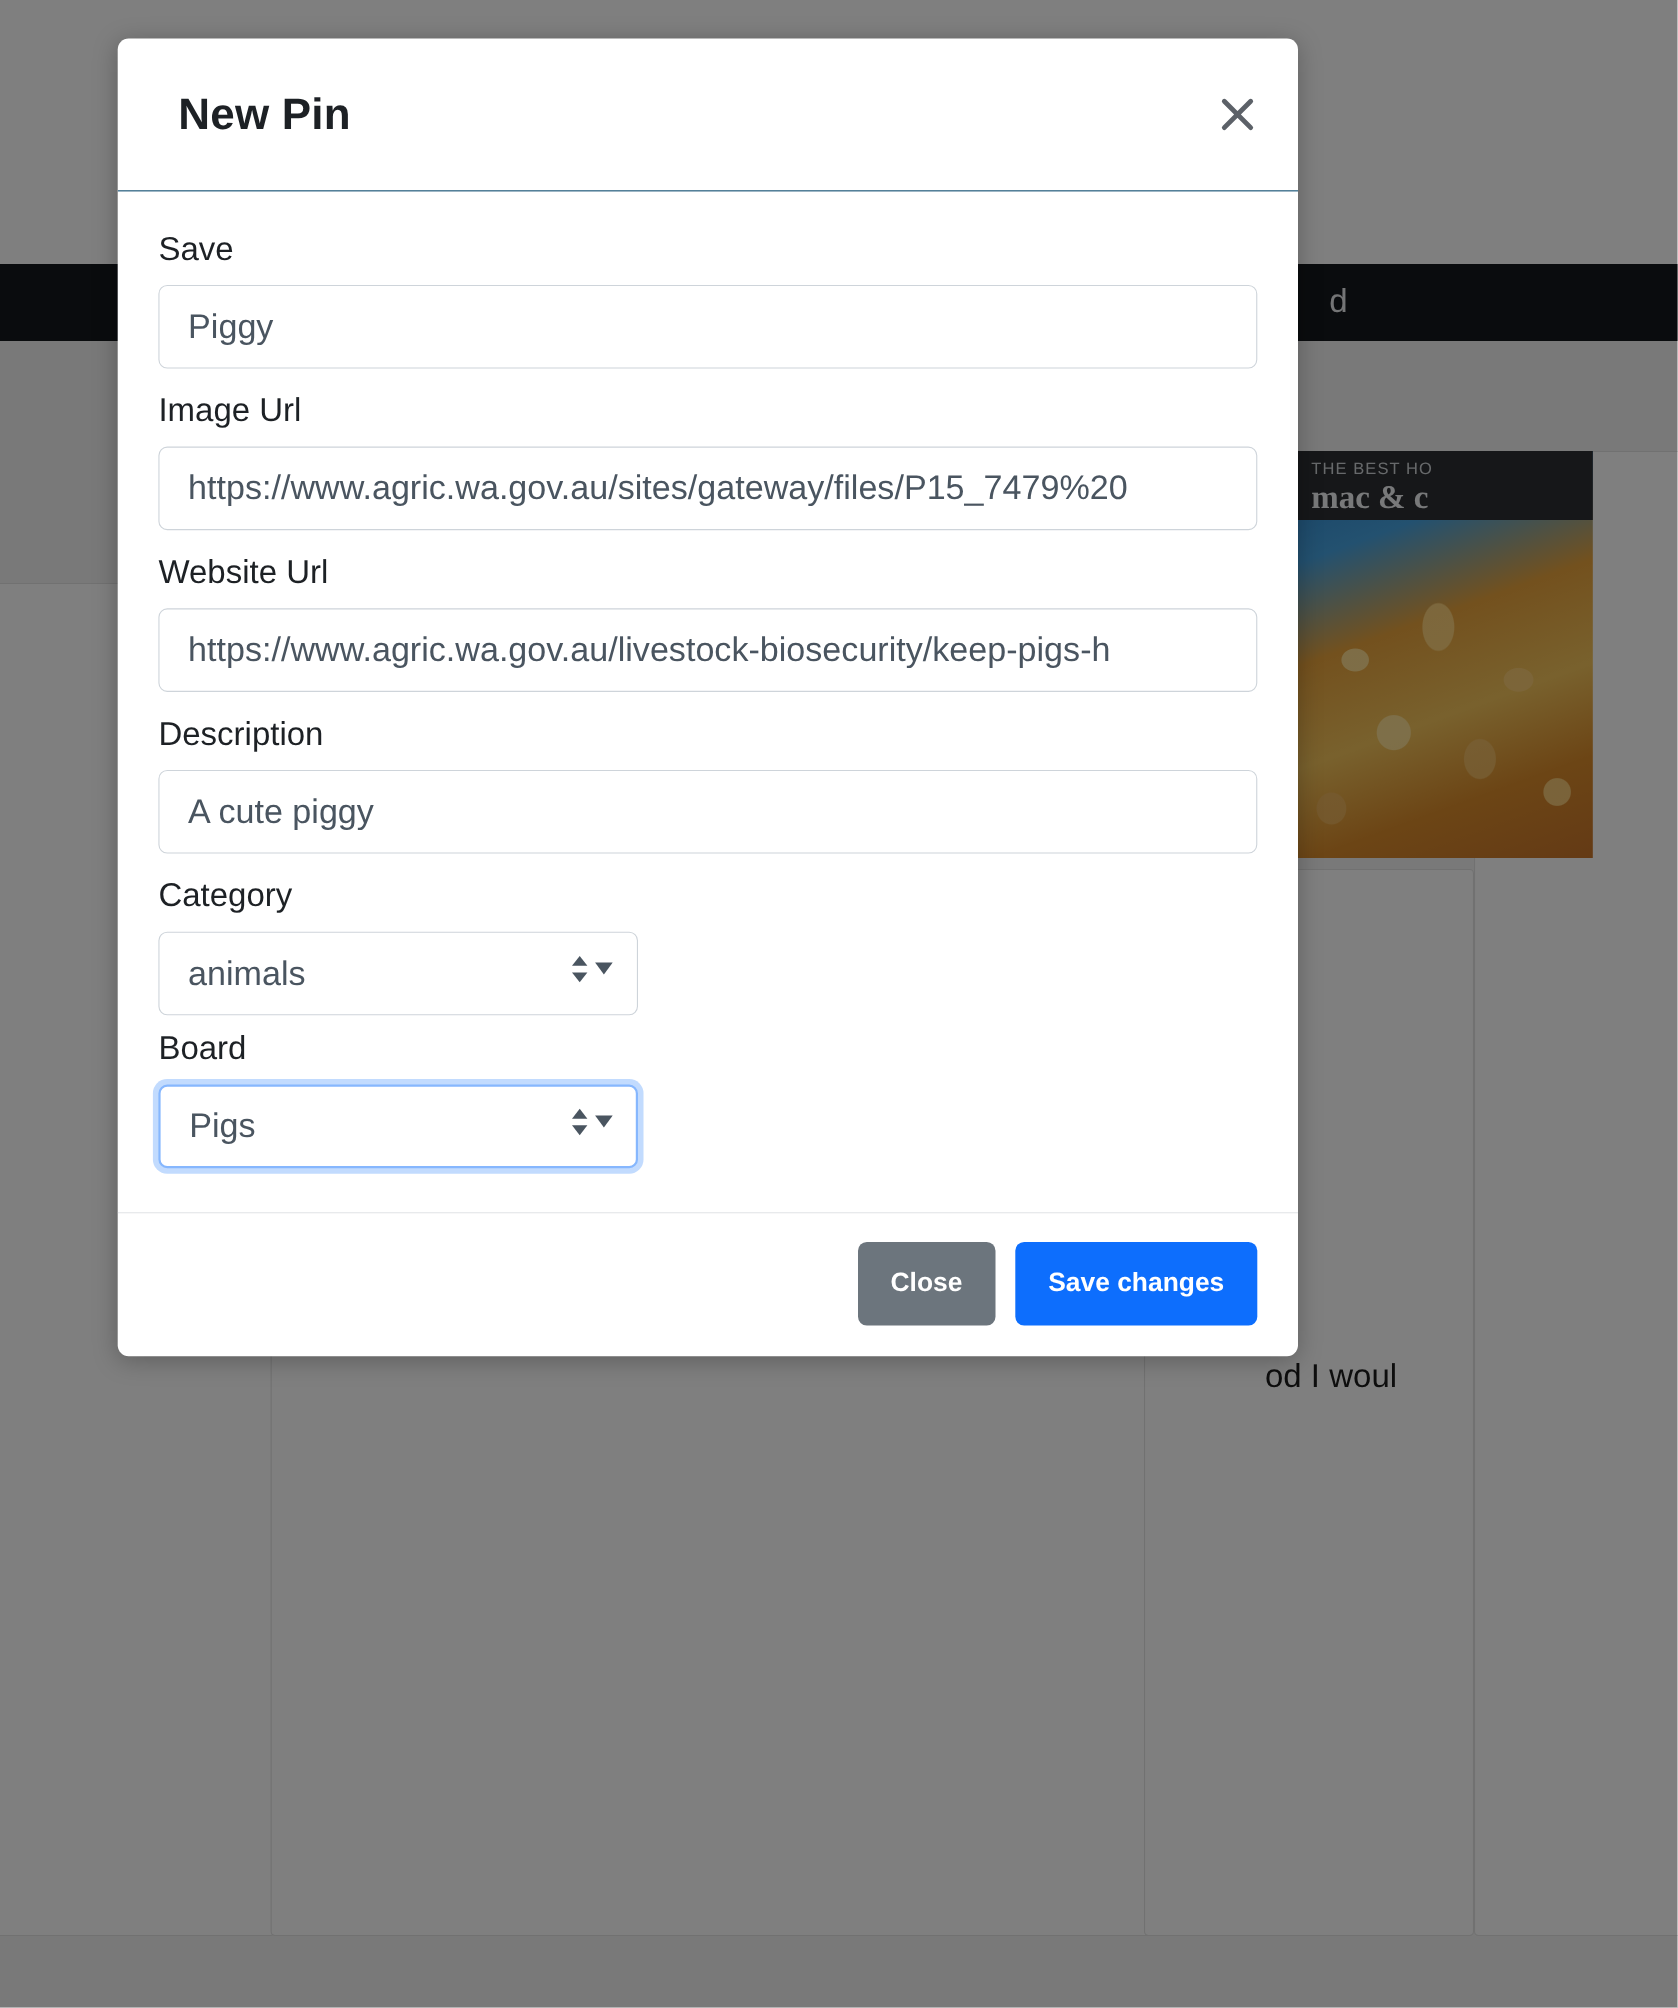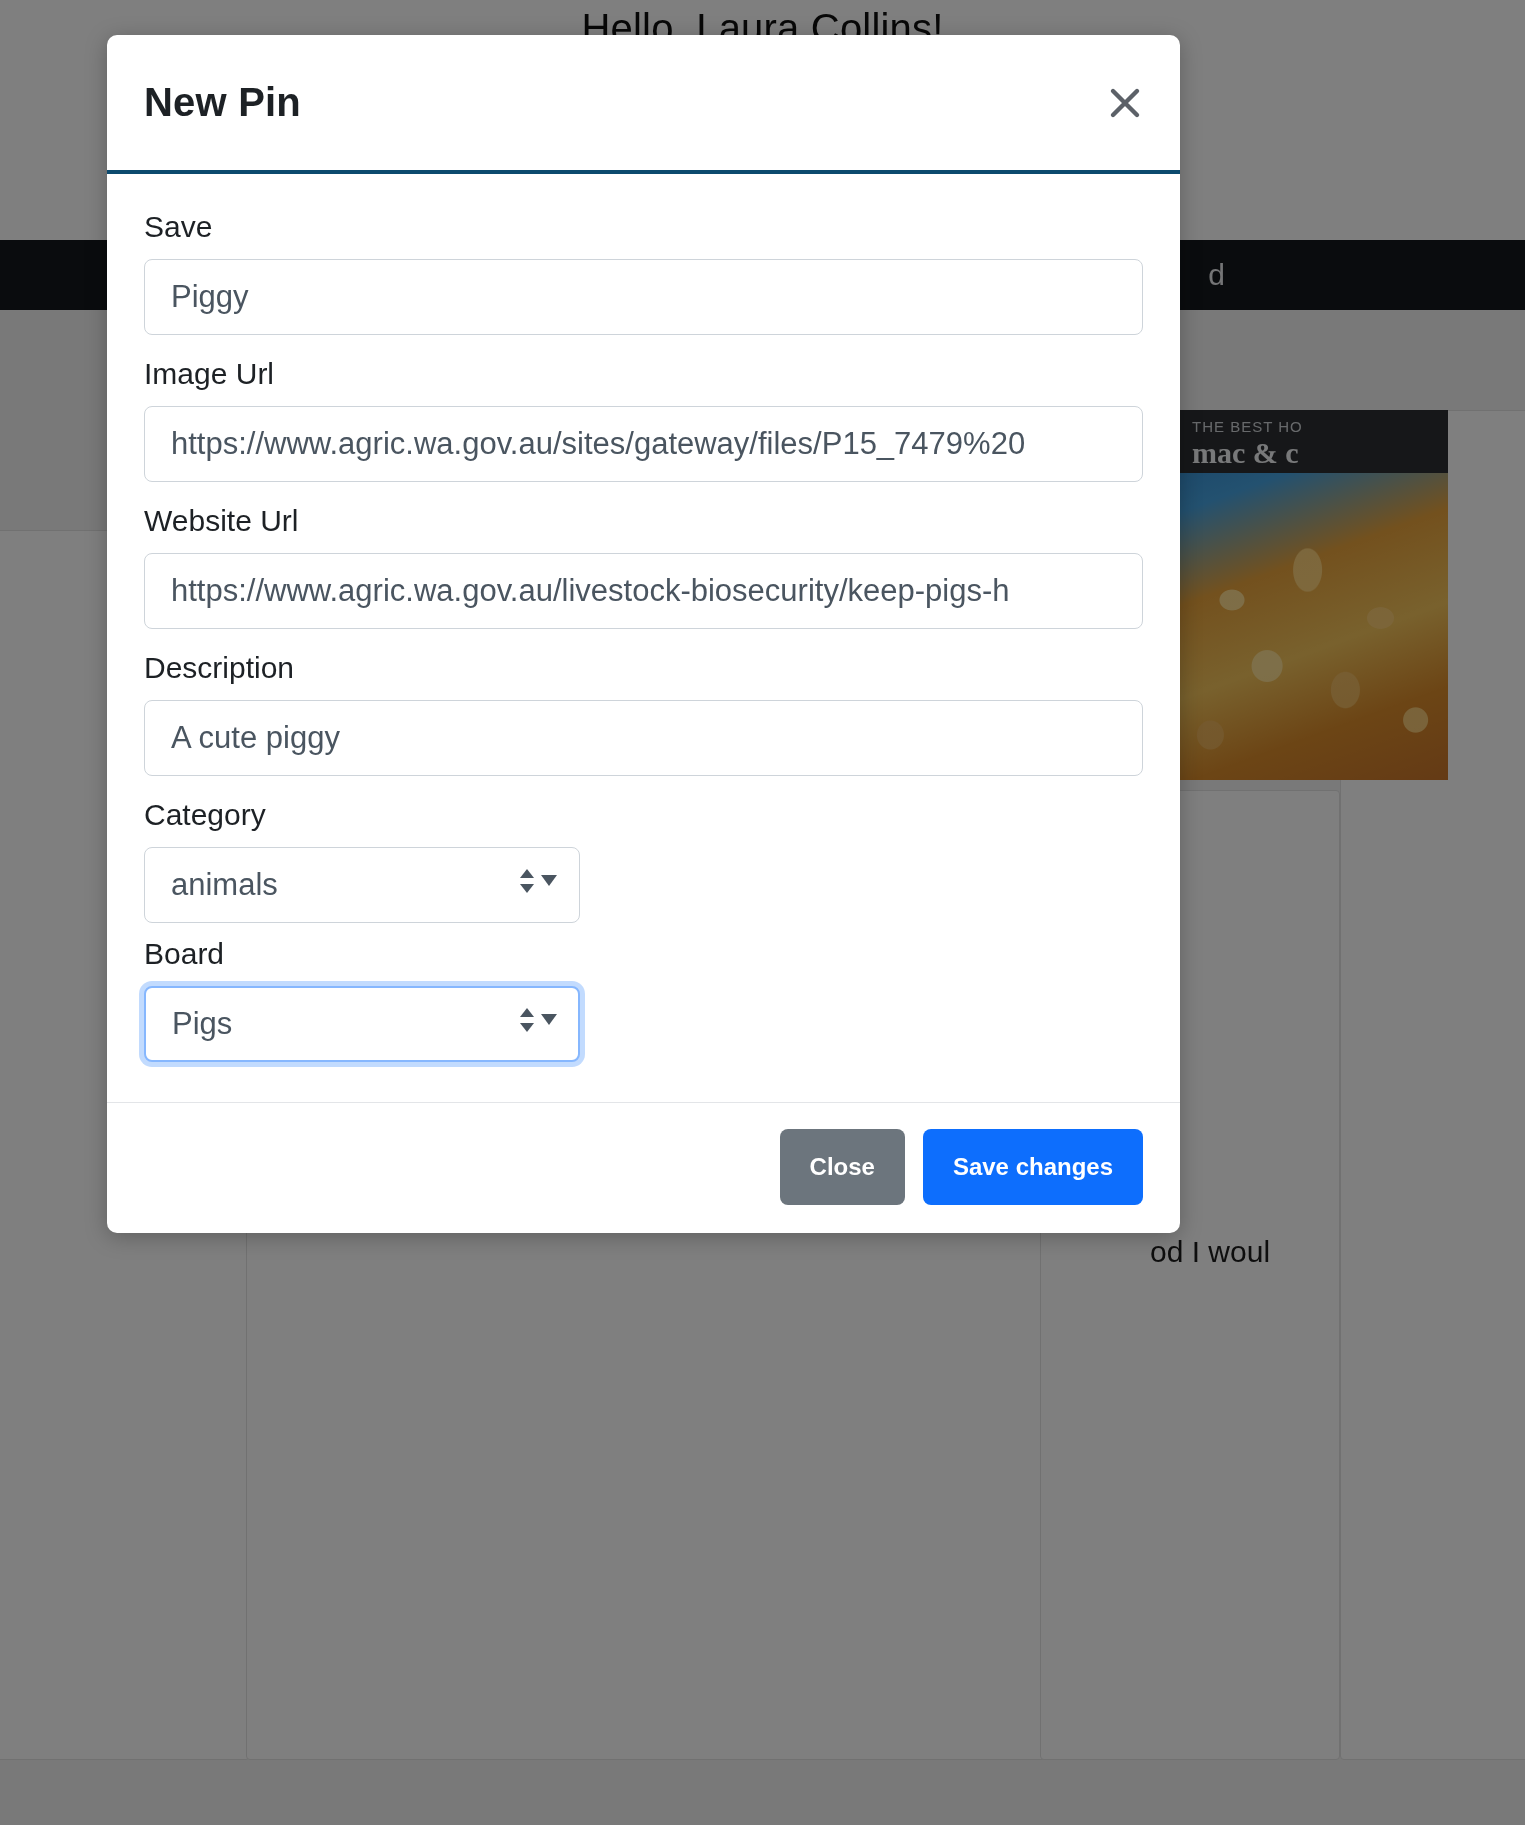--- a/index.html
+++ b/index.html
@@ -106,24 +106,24 @@
     width: 1073px;
     background: #ffffff;
     border-radius: 10px;
     box-shadow: 0 4px 22px rgba(0,0,0,.25);
     overflow: hidden;
   }
 
   .modal-header {
     position: relative;
     height: 139px;
-    border-bottom: 4px solid #0c4a6e;
+    border-bottom: 1px solid #0c4a6e;
     display: flex;
     align-items: center;
-    padding: 0 37px;
+    padding: 0 55px;
   }
   .modal-title {
     font-size: 40px;
     font-weight: 700;
     color: #1d2125;
     letter-spacing: .2px;
   }
   .close-btn {
     position: absolute;
     right: 30px; top: 50%;
@@ -204,21 +204,20 @@
     color: #ffffff;
     line-height: 76px;
   }
   .btn-close { background: #6c757d; }
   .btn-save  { background: #0d6efd; text-align: right; }
 </style>
 </head>
 <body>
 
 <div id="page-root">
-  <div class="bg-greeting">Hello, Laura Collins!</div>
 
   <div class="bg-navbar">
     <span class="bg-navbar-text">d</span>
   </div>
 
   <div class="bg-body">
     <div class="bg-card bg-card-a"></div>
     <div class="bg-card bg-card-b"></div>
     <div class="bg-card bg-card-c"></div>
     <div class="bg-card bg-card-d"></div>

